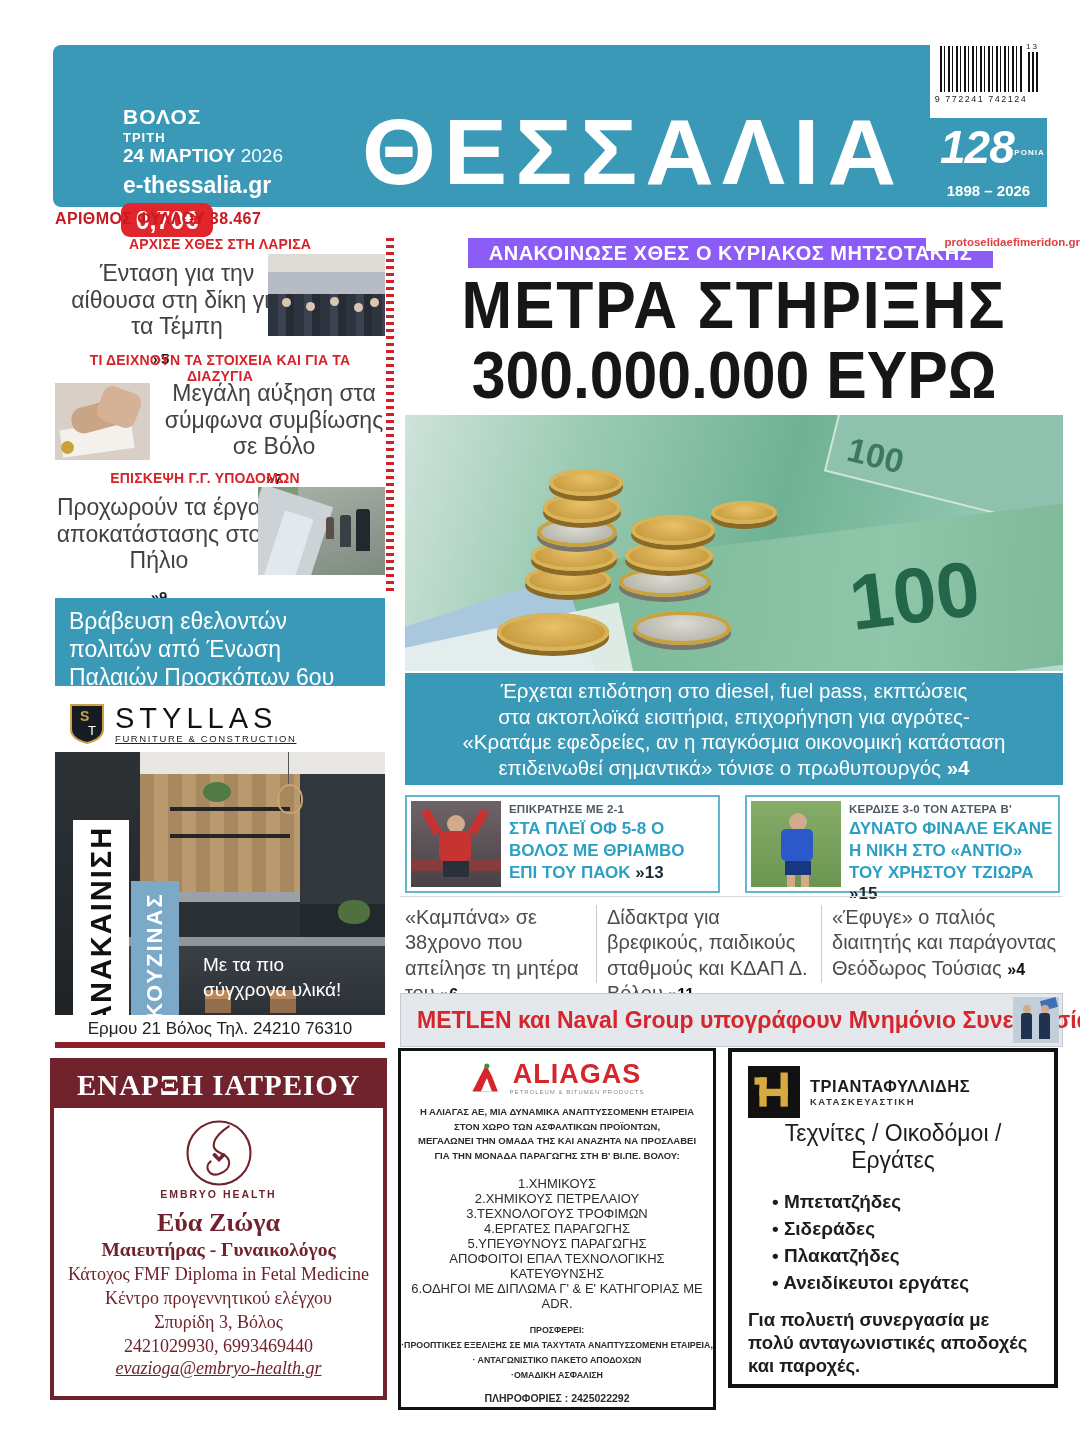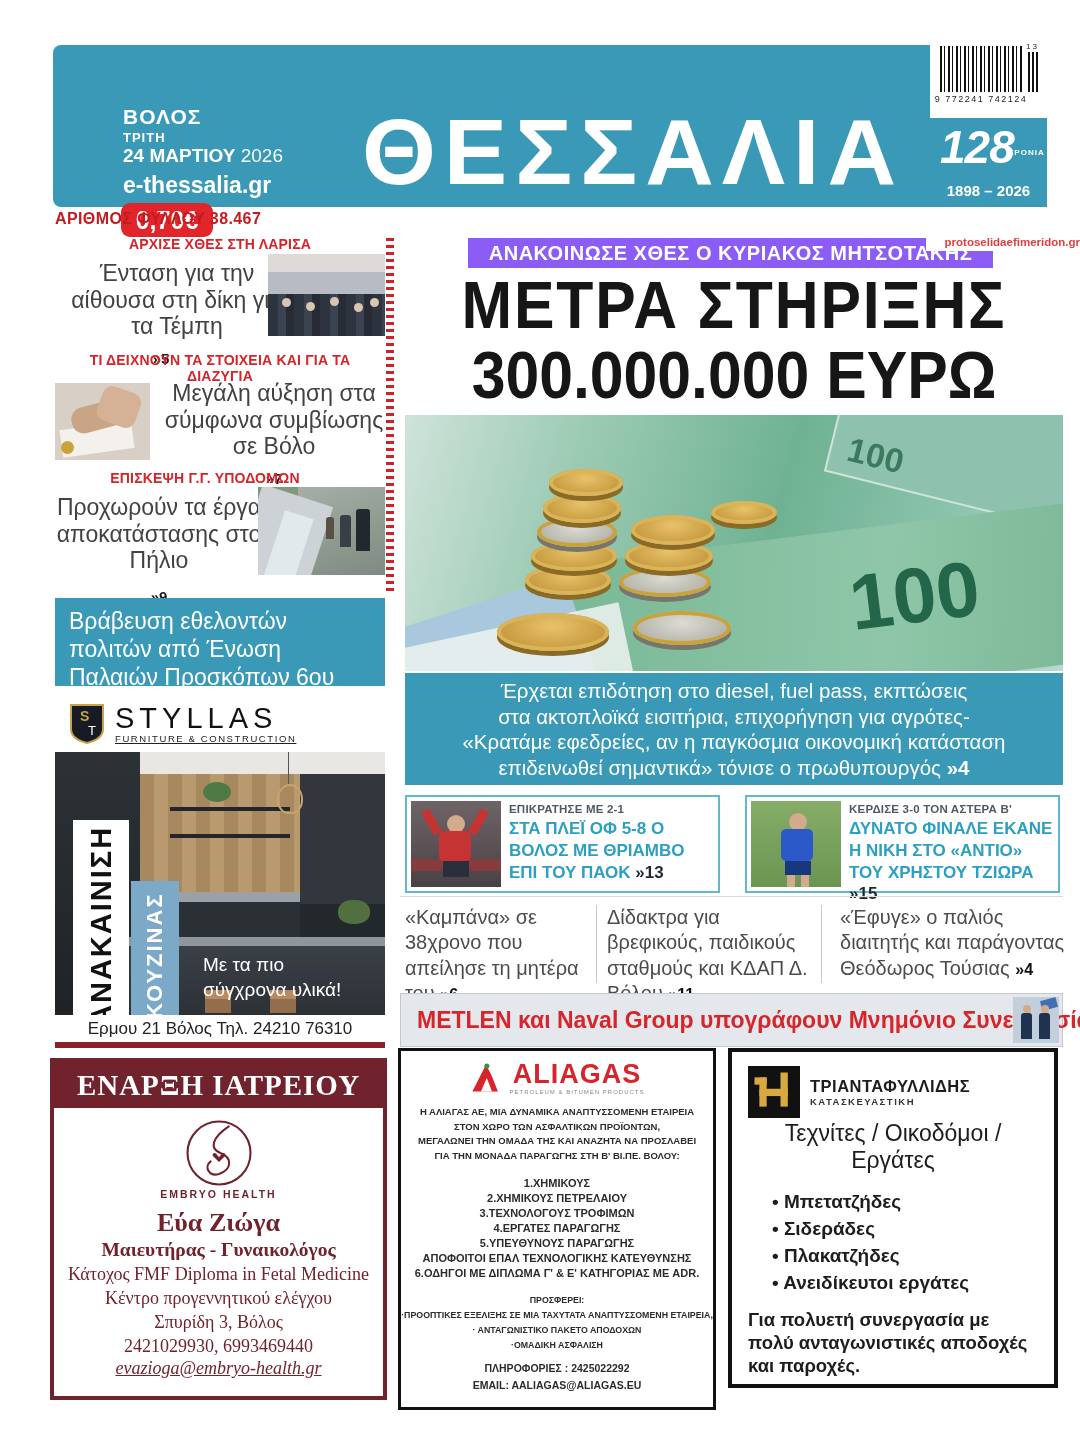--- a/index.html
+++ b/index.html
@@ -152,21 +152,21 @@
   .sp-headline{margin-top:3px;font-size:17px;font-weight:bold;color:#2d9fc3;line-height:1.28;}
   .sp-headline .ref{color:#1c2a33;}
 
   
   #hrule{left:400px;top:896px;width:663px;height:1px;background:#dadada;}
   .vline{top:905px;width:1px;height:78px;background:#c9c9c9;}
   .brief{top:905px;font-size:20px;color:#4c4c4c;line-height:1.27;}
   .brief .ref{font-weight:bold;color:#111;font-size:16px;}
   #brief1{left:405px;width:182px;}
   #brief2{left:607px;width:208px;}
-  #brief3{left:832px;width:228px;margin-left:8px;}
+  #brief3{left:832px;width:228px;}
 
   
   #metlen{left:400px;top:993px;width:663px;height:54px;background:#e4e8ec;border:1px solid #c3c9cf;box-sizing:border-box;}
   #metlen .txt{position:absolute;left:16px;top:0;line-height:52px;font-size:23px;font-weight:bold;color:#d6252b;white-space:nowrap;}
   #ph-metlen{right:3px;top:3px;width:46px;height:46px;background:#c2cfda;overflow:hidden;}
   .m-fig{position:absolute;width:11px;height:26px;background:#1f3350;border-radius:3px 3px 0 0;top:16px;}
   .m-head{position:absolute;width:8px;height:8px;border-radius:50%;background:#d2ab8c;top:8px;}
   .m-flag{position:absolute;left:28px;top:2px;width:16px;height:10px;background:#3f6fb5;transform:rotate(-15deg);}
 
   
@@ -179,21 +179,21 @@
   .ia-lines div{font-size:18px;line-height:24px;}
   .ia-lines div:first-child{font-weight:bold;font-size:19.5px;}
   .ia-email{font-size:18px;font-style:italic;text-decoration:underline;}
 
   #aliagas{left:398px;top:1048px;width:318px;height:362px;border:3px solid #111;box-sizing:border-box;
            background:#fff;text-align:center;overflow:hidden;}
   .al-logo-row{margin-top:10px;display:flex;align-items:center;justify-content:center;gap:6px;}
   .al-brand{font-size:27px;font-weight:bold;color:#d6252b;letter-spacing:1px;line-height:1;}
   .al-brandsub{font-size:6px;color:#888;letter-spacing:1px;margin-top:1px;}
   .al-intro{margin-top:10px;} .al-intro div{font-size:9.5px;font-weight:bold;color:#2b2b2b;line-height:14.5px;}
-  .al-jobs{margin-top:13px;} .al-jobs div{font-size:11px;font-weight:bold;color:#2b2b2b;line-height:15px;}
+  .al-jobs{margin-top:13px;} .al-jobs div{font-size:13px;font-weight:normal;color:#2b2b2b;line-height:15px;}
   .al-offers{margin-top:12px;} .al-offers div{font-size:8.8px;font-weight:bold;color:#2b2b2b;line-height:15px;white-space:nowrap;}
   .al-contact{margin-top:7px;} .al-contact div{font-size:10.5px;font-weight:bold;color:#2b2b2b;line-height:17px;}
 
   #tkat{left:728px;top:1048px;width:330px;height:340px;border:4px solid #111;box-sizing:border-box;
         background:#fff;color:#1d1d1d;padding:14px 16px;}
   .tk-logo-row{display:flex;align-items:center;gap:10px;}
   .tk-brand{font-size:16.5px;font-weight:bold;letter-spacing:.5px;}
   .tk-brandsub{font-size:9.5px;letter-spacing:1.5px;font-weight:bold;color:#333;}
   .tk-title{margin-top:16px;text-align:center;font-size:26px;font-weight:bold;}
   .tk-subtitle{text-align:center;font-size:23px;margin-top:2px;}

